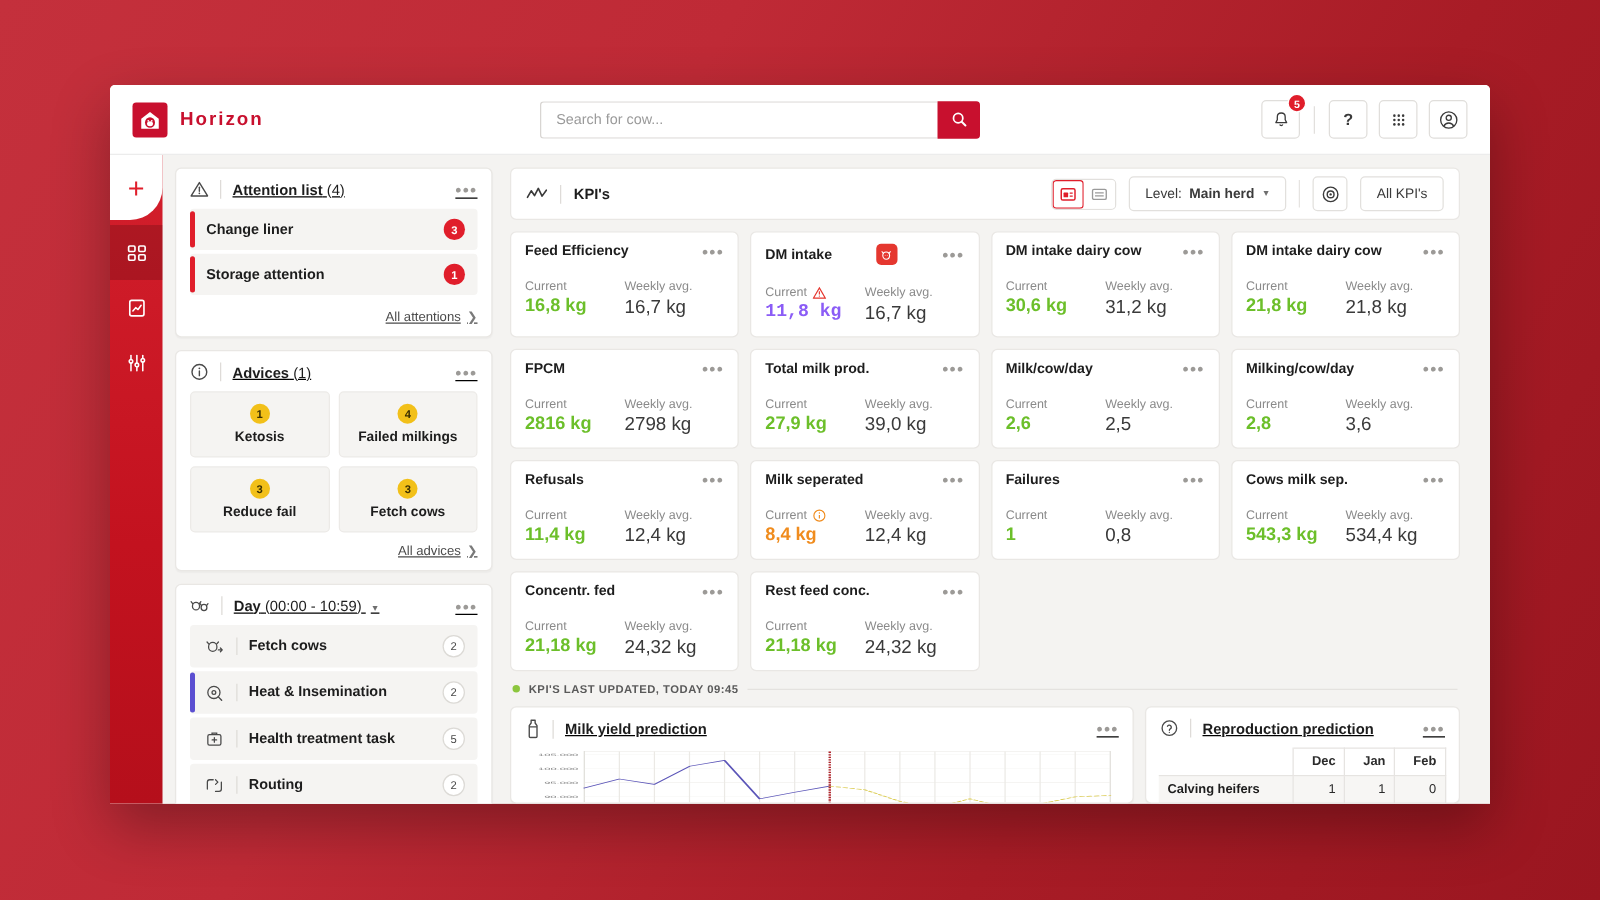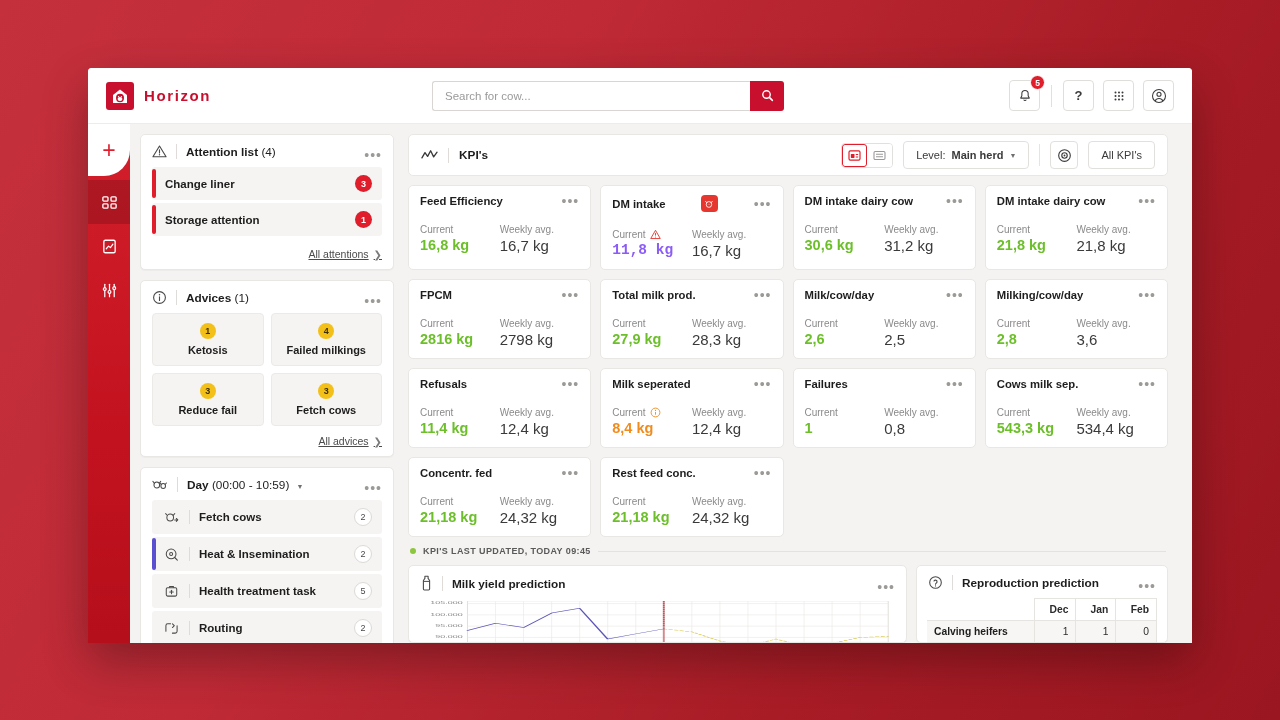--- a/index.html
+++ b/index.html
@@ -101,21 +101,21 @@
   #right-col {
     flex: 1; min-width: 0; padding: 10px 24px 0 6px;
     display: flex; flex-direction: column; gap: 9px; overflow: hidden;
   }
 
   .card {
     background: #fff; border: 1px solid #e9e7e4; border-radius: 5px;
     box-shadow: 0 1px 1px rgba(0,0,0,.03);
   }
   .card-head {
-    display: flex; align-items: flex-end; padding: 9px 11px 8px 11px; gap: 9px;
+    display: flex; align-items: center; padding: 9px 11px 8px 11px; gap: 9px; text-decoration: underline;
   }
   .head-icon { color: #4a4a4a; display: flex; align-items: center; }
   .head-sep { width: 1px; height: 15px; background: #dedbd8; }
   .card-title { font-size: 11.8px; font-weight: bold; color: #1d1d1d; }
   .card-title .muted { font-weight: normal; color: #1d1d1d; }
   .dots {
     margin-left: auto; color: #9c9a97; font-size: 14px; letter-spacing: 1px;
     line-height: 8px; cursor: pointer; user-select: none;
   }
   .card-body { padding: 0 11px 9px 11px; }
@@ -671,21 +671,21 @@
                   <span class="kpi-name">Total milk prod.</span>
                   <span class="dots" style="line-height:6px">•••</span>
                 </div>
                 <div class="kpi-cols">
                   <div class="kpi-col">
                     <div class="kpi-lbl">Current</div>
                     <div class="kpi-val v-green">27,9 kg</div>
                   </div>
                   <div class="kpi-col">
                     <div class="kpi-lbl">Weekly avg.</div>
-                    <div class="kpi-val v-grey">28,3 kg</div>
+                    <div class="kpi-val v-grey">39,0 kg</div>
                   </div>
                 </div>
               </div>
               <div class="kpi-card">
                 <div class="kpi-head">
                   <span class="kpi-name">Milk/cow/day</span>
                   <span class="dots" style="line-height:6px">•••</span>
                 </div>
                 <div class="kpi-cols">
                   <div class="kpi-col">

